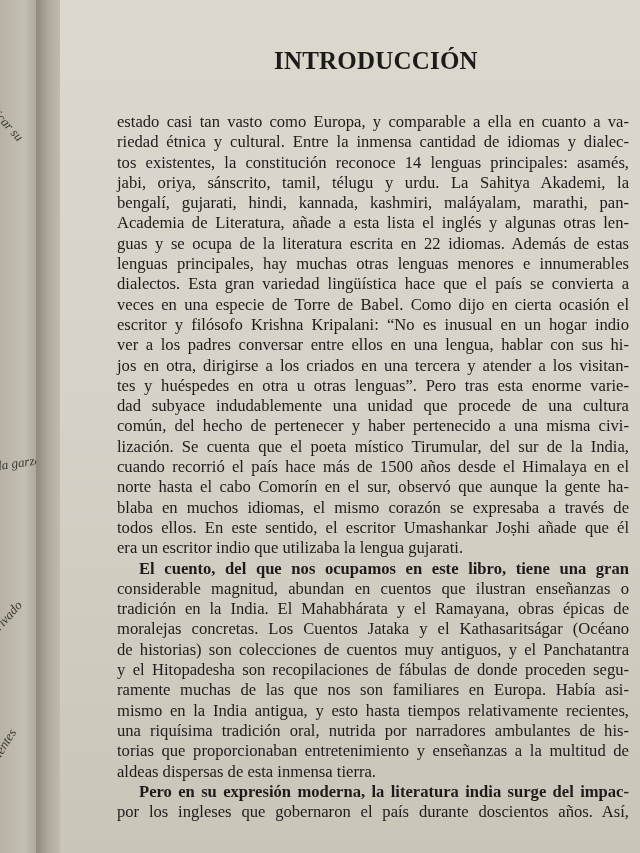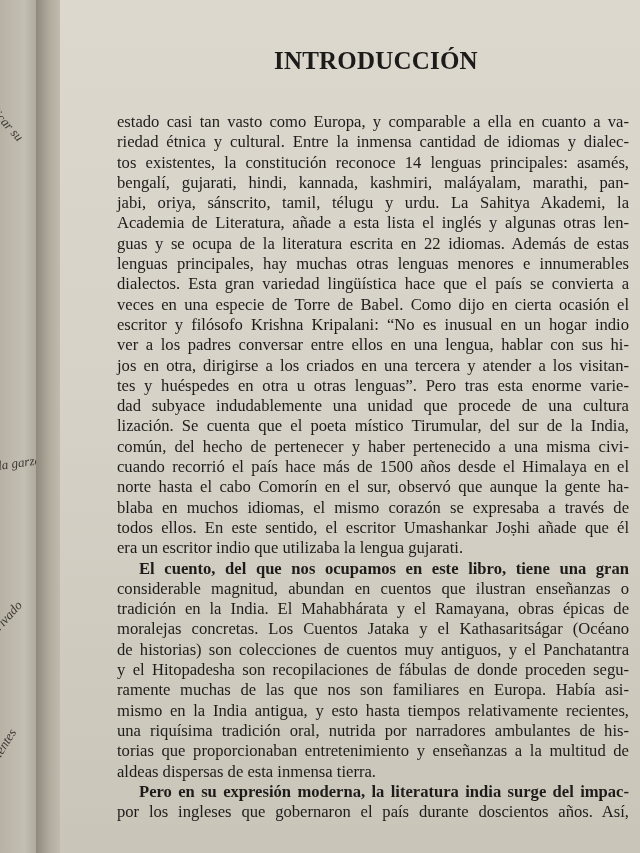--- a/index.html
+++ b/index.html
@@ -49,34 +49,34 @@
 </div>
 <div class="gutter"></div>
 <div class="right-page"></div>
 
 <h1 class="title">INTRODUCCIÓN</h1>
 
 <div class="body-text" id="body">
     <span class="line">estado casi tan vasto como Europa, y comparable a ella en cuanto a va-</span>
     <span class="line">riedad étnica y cultural. Entre la inmensa cantidad de idiomas y dialec-</span>
     <span class="line">tos existentes, la constitución reconoce 14 lenguas principales: asamés,</span>
+    <span class="line">jabi, oriya, sánscrito, tamil, télugu y urdu. La Sahitya Akademi, la</span>
     <span class="line">bengalí, gujarati, hindi, kannada, kashmiri, maláyalam, marathi, pan-</span>
-    <span class="line">jabi, oriya, sánscrito, tamil, télugu y urdu. La Sahitya Akademi, la</span>
     <span class="line">Academia de Literatura, añade a esta lista el inglés y algunas otras len-</span>
     <span class="line">guas y se ocupa de la literatura escrita en 22 idiomas. Además de estas</span>
     <span class="line">lenguas principales, hay muchas otras lenguas menores e innumerables</span>
     <span class="line">dialectos. Esta gran variedad lingüística hace que el país se convierta a</span>
     <span class="line">veces en una especie de Torre de Babel. Como dijo en cierta ocasión el</span>
     <span class="line">escritor y filósofo Krishna Kripalani: “No es inusual en un hogar indio</span>
     <span class="line">ver a los padres conversar entre ellos en una lengua, hablar con sus hi-</span>
     <span class="line">jos en otra, dirigirse a los criados en una tercera y atender a los visitan-</span>
     <span class="line">tes y huéspedes en otra u otras lenguas”. Pero tras esta enorme varie-</span>
     <span class="line">dad subyace indudablemente una unidad que procede de una cultura</span>
+    <span class="line">común, del hecho de pertenecer y haber pertenecido a una misma civi-</span>
     <span class="line">lización. Se cuenta que el poeta místico Tirumular, del sur de la India,</span>
-    <span class="line">común, del hecho de pertenecer y haber pertenecido a una misma civi-</span>
     <span class="line">cuando recorrió el país hace más de 1500 años desde el Himalaya en el</span>
     <span class="line">norte hasta el cabo Comorín en el sur, observó que aunque la gente ha-</span>
     <span class="line">blaba en muchos idiomas, el mismo corazón se expresaba a través de</span>
     <span class="line">todos ellos. En este sentido, el escritor Umashankar  Joṣhi añade que él</span>
     <span class="line last">era un escritor indio que utilizaba la lengua gujarati.</span>
     <span class="line indent">El cuento, del que nos ocupamos en este libro, tiene una gran</span>
     <span class="line">considerable magnitud, abundan en cuentos que ilustran enseñanzas o</span>
     <span class="line">tradición en la India. El Mahabhárata y el Ramayana, obras épicas de</span>
     <span class="line">moralejas concretas. Los Cuentos Jataka y el Kathasaritságar (Océano</span>
     <span class="line">de historias) son colecciones de cuentos muy antiguos, y el Panchatantra</span>

